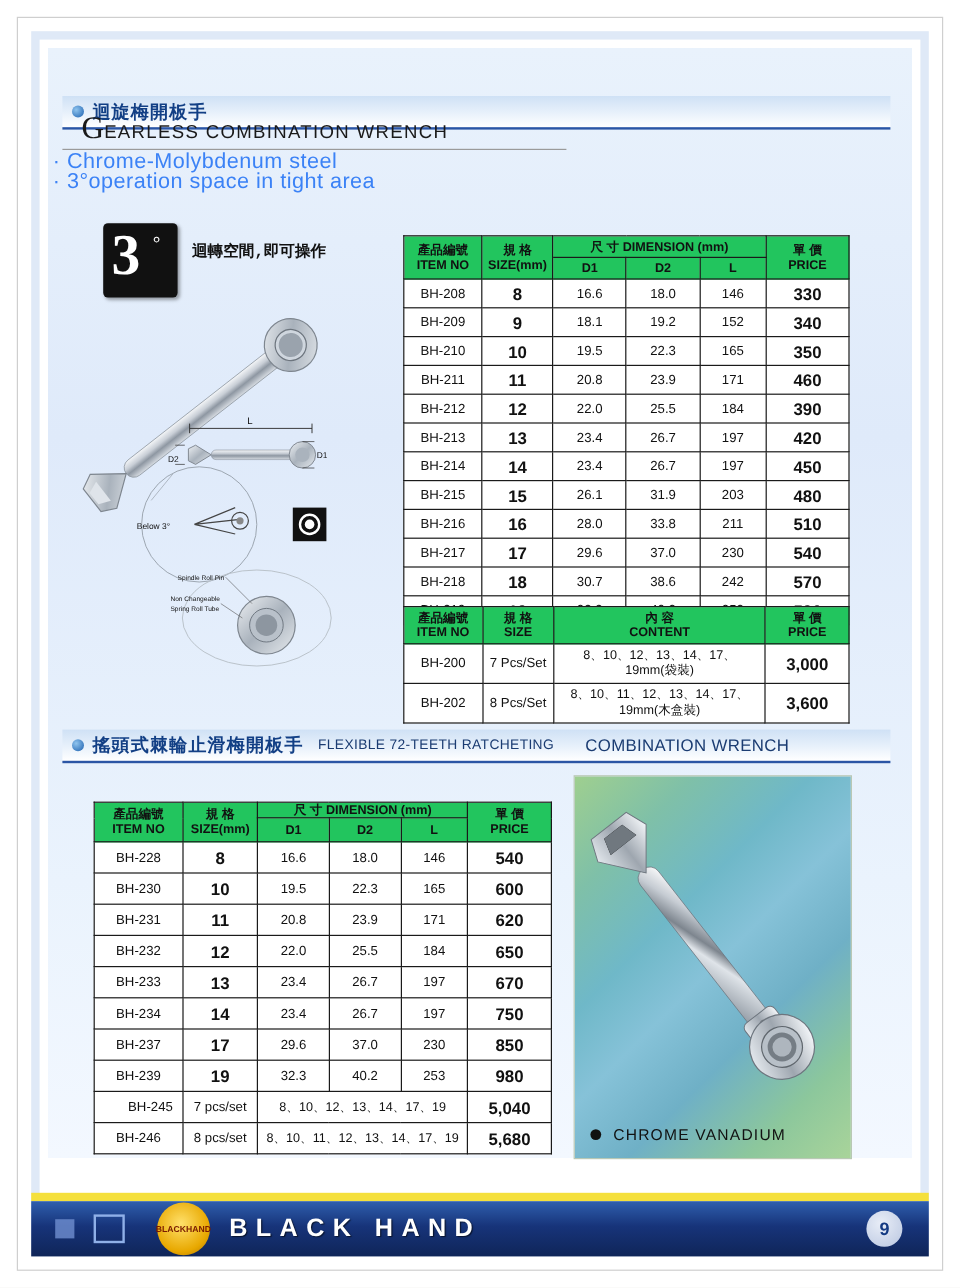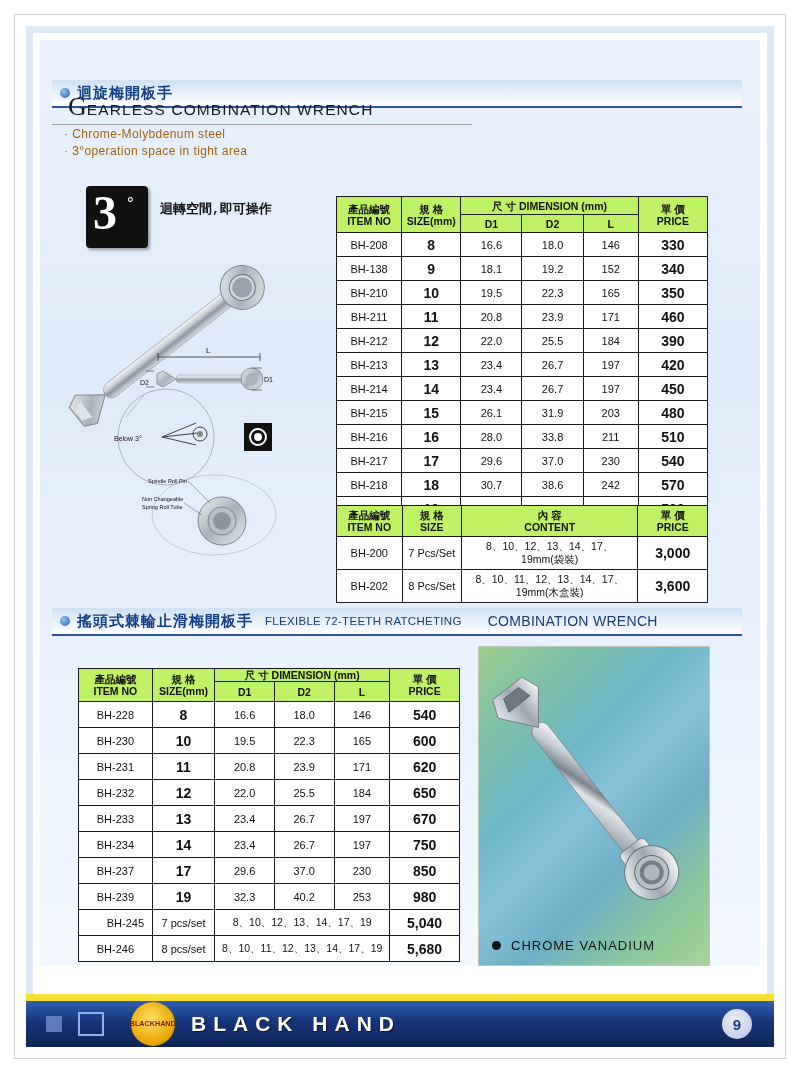--- a/index.html
+++ b/index.html
@@ -56,21 +56,21 @@
   
   .gearless{
     position:absolute;left:52px;top:92px;width:480px;
   }
   .gearless .rule{
     border-bottom:1px solid #9a9a9a;width:420px;margin-top:2px;
   }
   .g-big{font-size:26px;color:#1a1a1a;font-family:"Liberation Serif",serif;}
   .g-rest{font-size:15.5px;color:#1a1a1a;letter-spacing:1.1px;}
   .bullets{
-    position:absolute;left:64px;top:126px;font-size:12px;color:#a16207;
+    position:absolute;left:44px;top:126px;font-size:18px;color:#3b82f6;
     line-height:17px;letter-spacing:0.4px;
   }
 
   
   .badge3{
     position:absolute;left:86px;top:186px;width:62px;height:62px;
     background:#111;border-radius:4px;color:#fff;
     box-shadow:2px 2px 3px rgba(0,0,0,.35);
   }
   .badge3 .num{position:absolute;left:7px;top:-1px;font-size:48px;font-weight:bold;font-family:"Liberation Serif",serif;}
@@ -83,21 +83,21 @@
   .illus{position:absolute;left:48px;top:215px;width:280px;height:370px;}
 
   
   table{border-collapse:collapse;}
   .tbl{
     position:absolute;background:#fff;
     border:1.5px solid #1a1a1a;
     font-size:11px;color:#111;
   }
   .tbl td,.tbl th{border:1px solid #1a1a1a;text-align:center;padding:0;}
-  .hdr{background:#bef264;font-weight:bold;font-size:10.5px;line-height:12px;}
+  .hdr{background:#22c55e;font-weight:bold;font-size:10.5px;line-height:12px;}
   .cn{font-size:10.5px;}
   .itemno{font-size:11px;}
   .sizebig{font-weight:bold;font-size:14px;}
   .pricebig{font-weight:bold;font-size:14px;}
   .dim{font-size:11px;}
 
   
   #table1{left:336px;top:196px;width:372px;}
   #table1 td{height:23px;}
   #table1 .hrow1 td{height:17px;}
@@ -284,21 +284,21 @@
       </tr>
       <tr>
           <td class="itemno">BH-208</td>
           <td class="sizebig">8</td>
           <td class="dim">16.6</td>
           <td class="dim">18.0</td>
           <td class="dim">146</td>
           <td class="pricebig">330</td>
         </tr>
       <tr>
-          <td class="itemno">BH-138</td>
+          <td class="itemno">BH-209</td>
           <td class="sizebig">9</td>
           <td class="dim">18.1</td>
           <td class="dim">19.2</td>
           <td class="dim">152</td>
           <td class="pricebig">340</td>
         </tr>
       <tr>
           <td class="itemno">BH-210</td>
           <td class="sizebig">10</td>
           <td class="dim">19.5</td>

